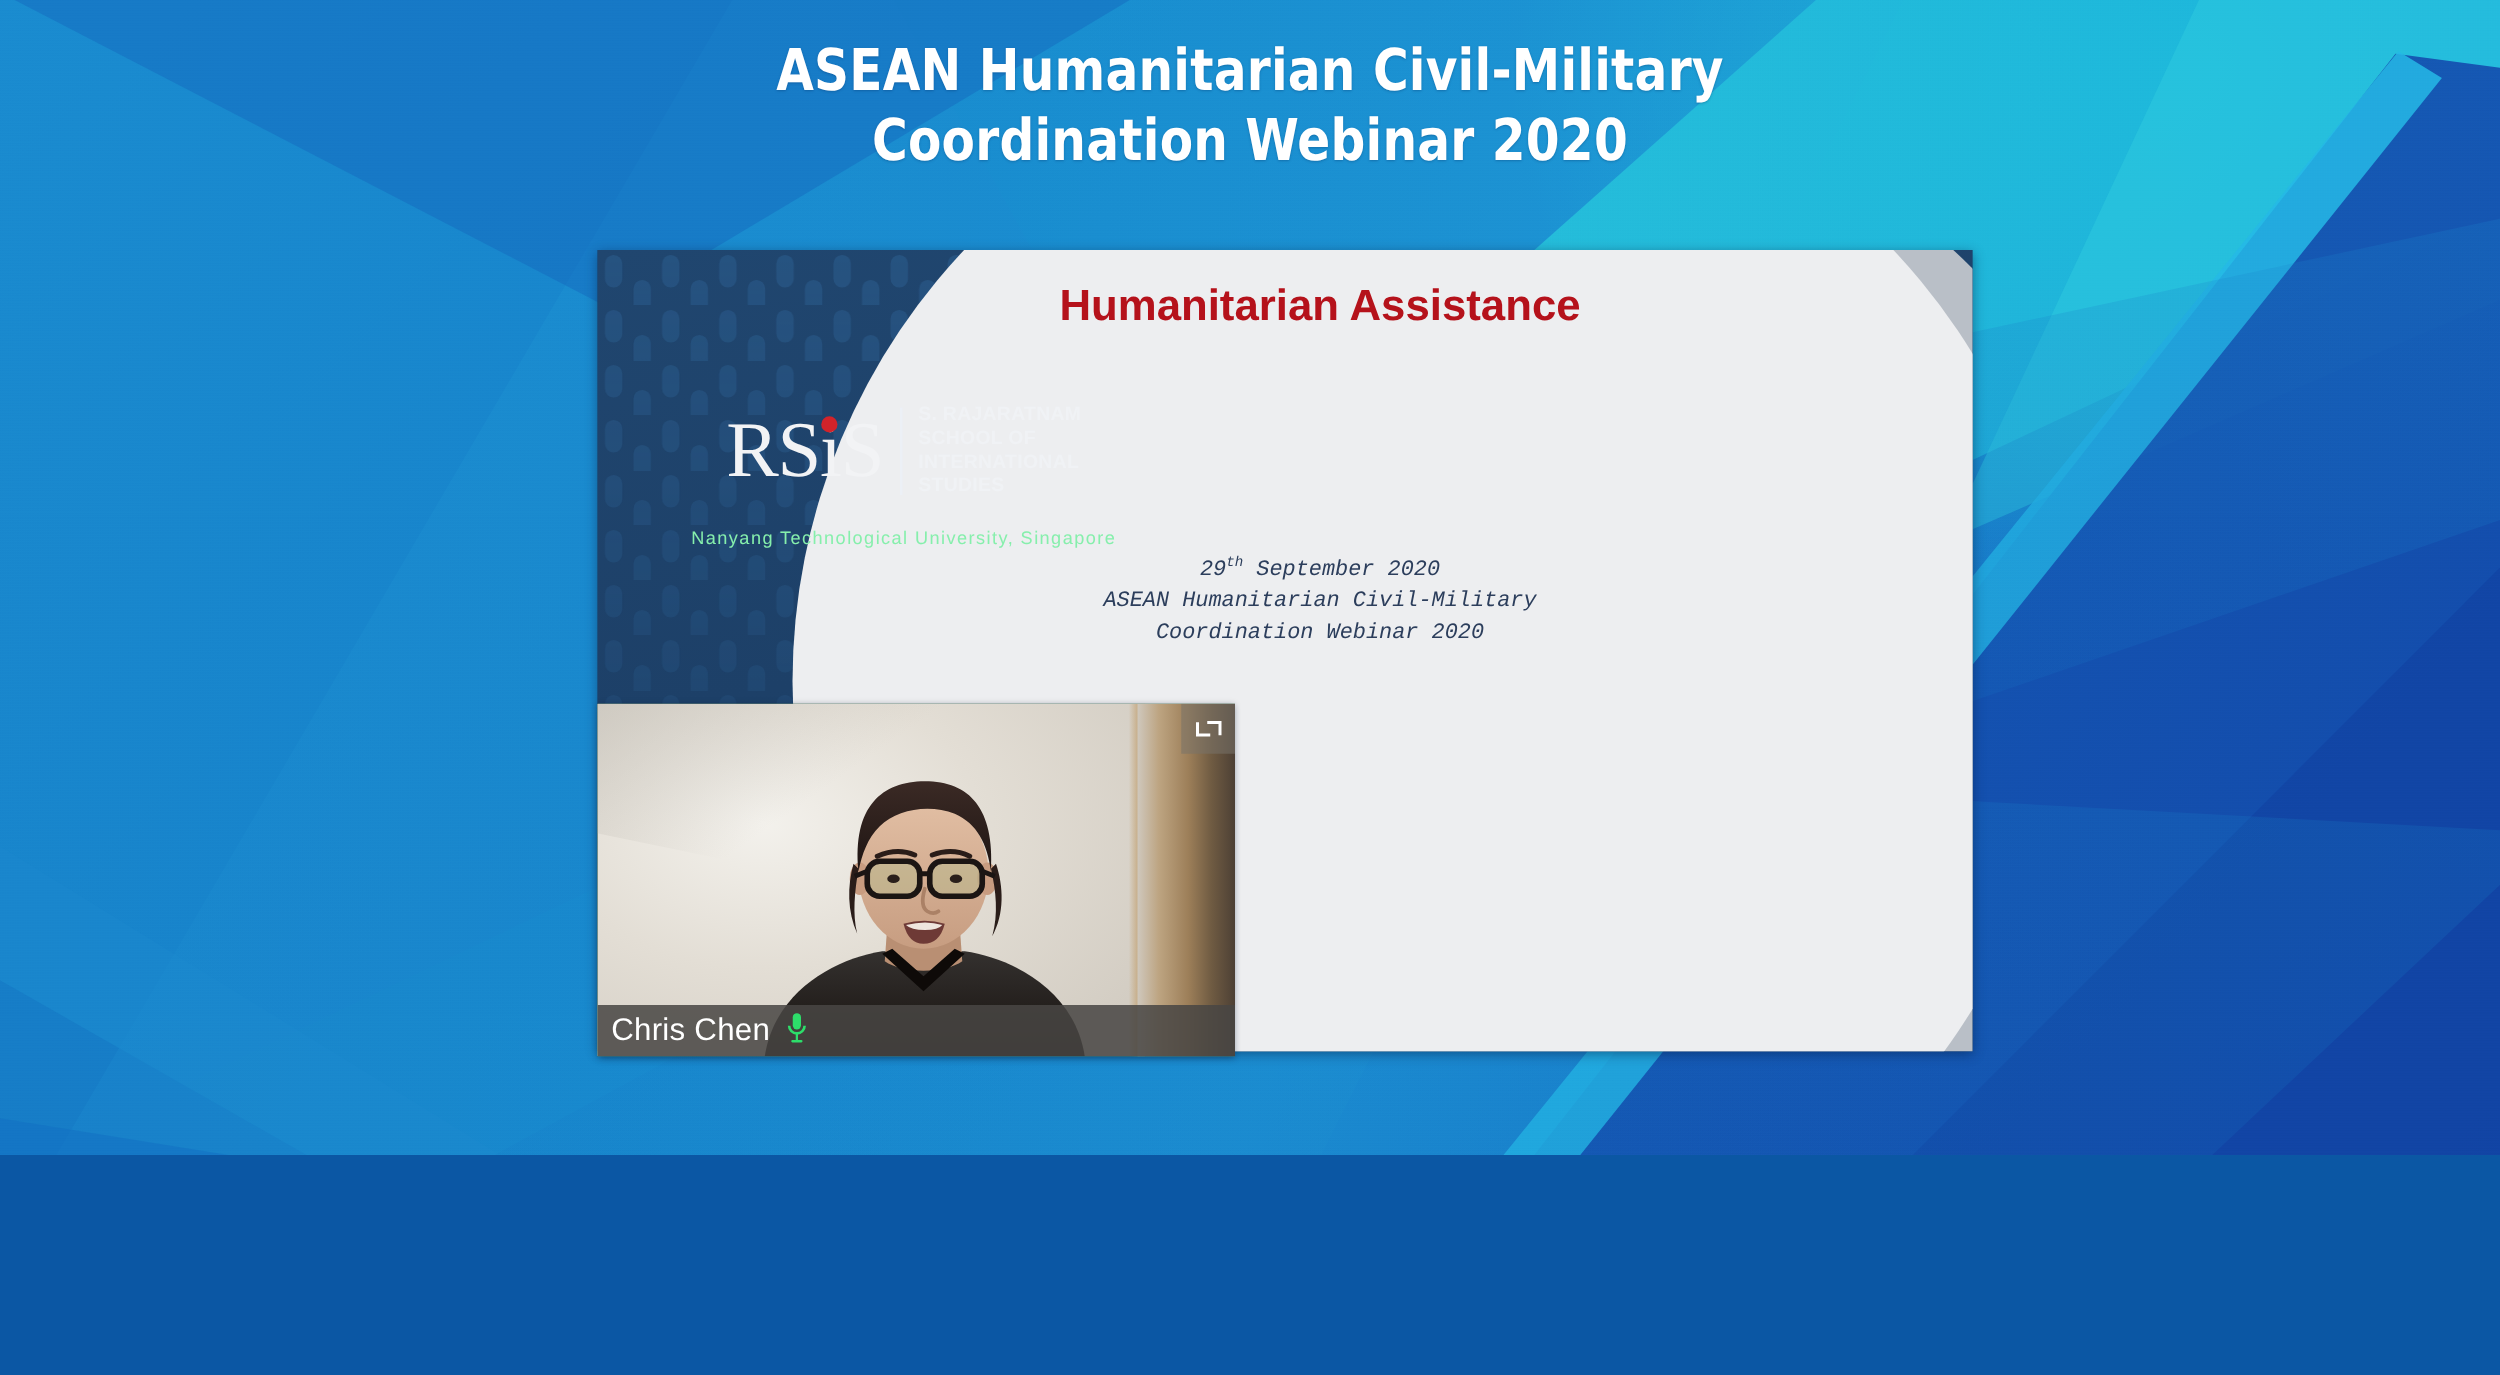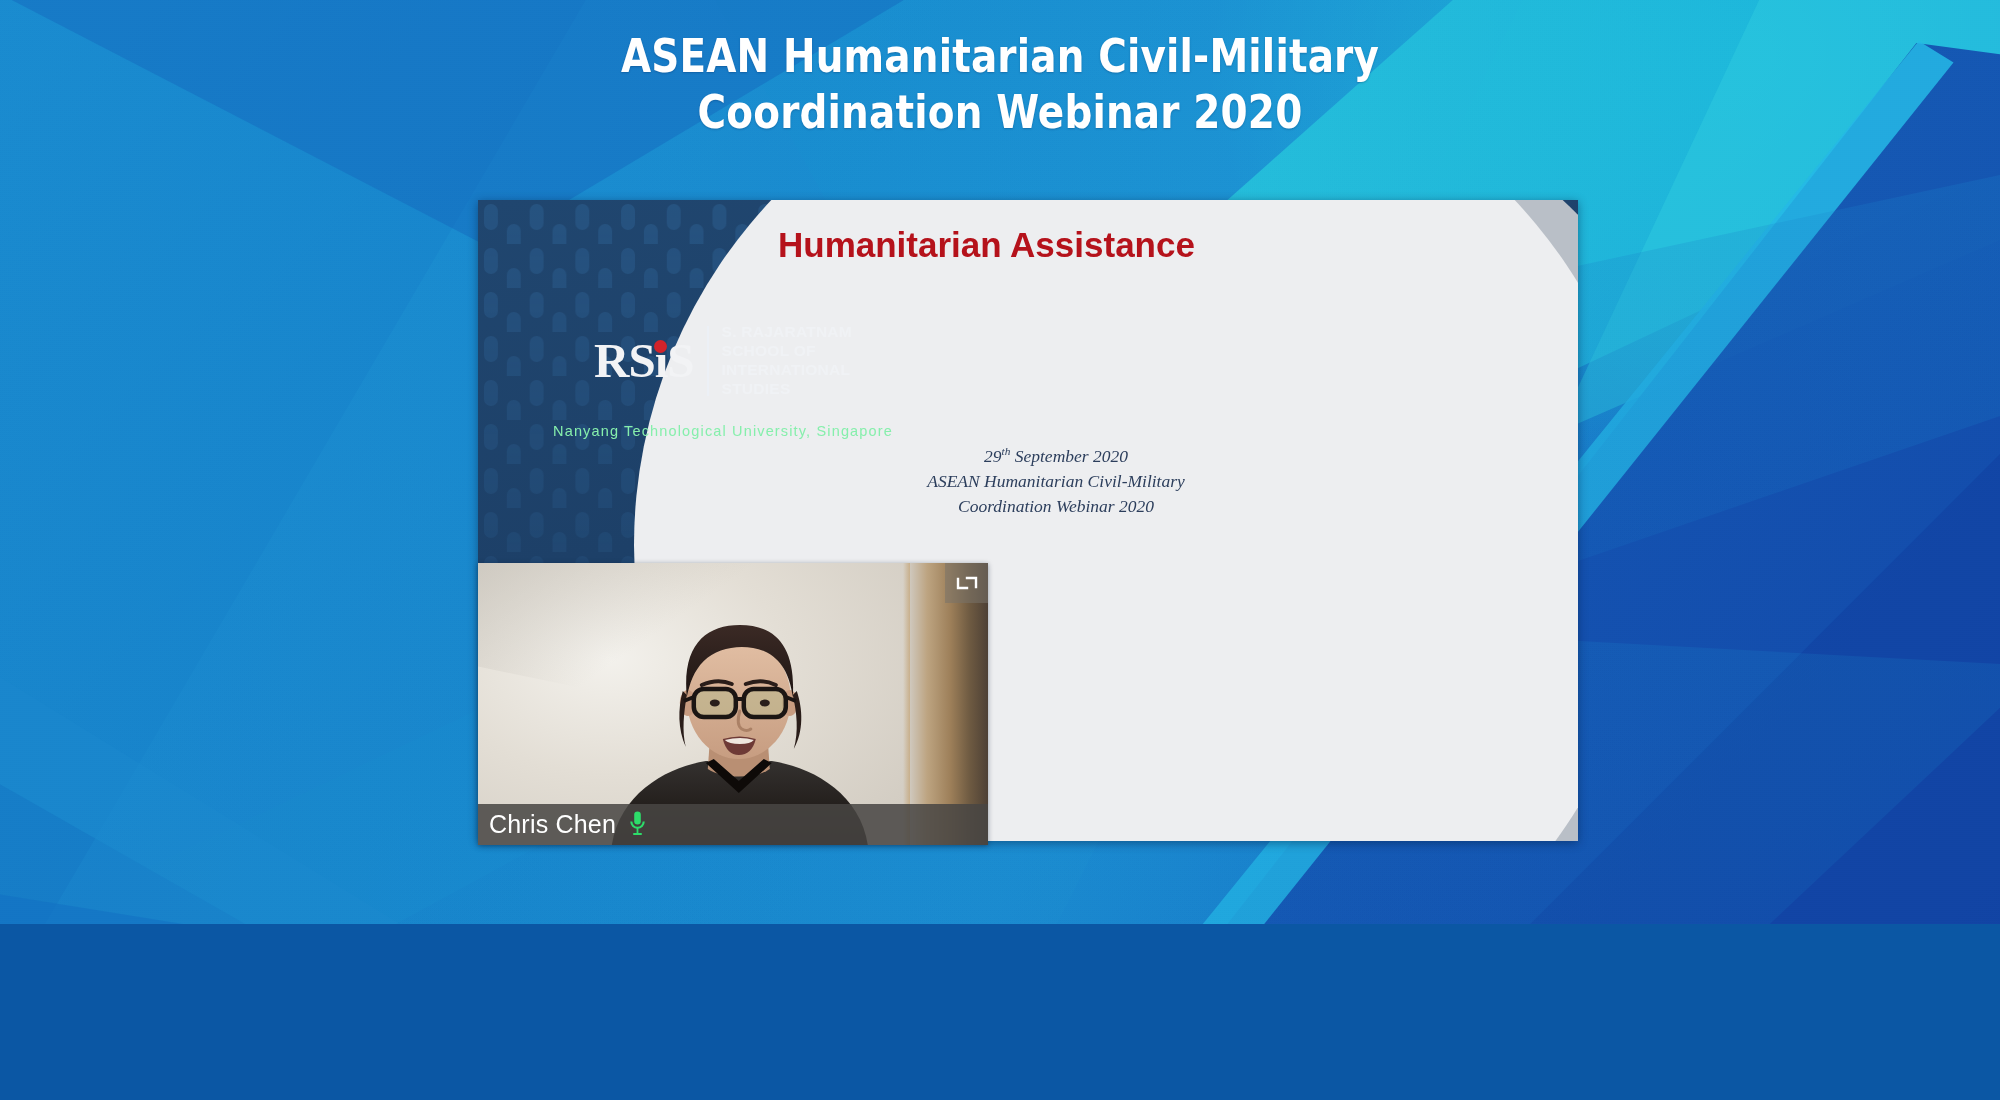--- a/index.html
+++ b/index.html
@@ -116,36 +116,37 @@
     left: 300px;
     top: 0;
     width: 800px;
     height: 100%;
   }
   .slide-title {
     position: absolute;
     left: 0;
     top: 22px;
     width: 556px;
+    text-align: center;
     color: #b5121b;
     font-family: "Liberation Sans", sans-serif;
     font-weight: bold;
     font-size: 35px;
     line-height: 1.32;
   }
   .slide-title .ln { display: block; white-space: nowrap; }
 
   .slide-sub {
     position: absolute;
     left: 0;
     top: 243px;
     width: 556px;
     text-align: center;
     color: #2c3e5c;
-    font-family: Liberation Serif, serif;
+    font-family: Liberation Mono, monospace;
     font-style: italic;
     font-size: 17.5px;
     line-height: 1.42;
   }
   .slide-sub .ln { display: block; white-space: nowrap; }
   .slide-sub sup { font-size: .65em; vertical-align: super; }
 
   
   .rsis-logo {
     position: absolute;
@@ -157,22 +158,22 @@
   .rsis-row {
     display: flex;
     align-items: center;
     justify-content: center;
     gap: 13px;
   }
   .rsis-word {
     position: relative;
     color: #f2f3f5;
     font-family: "Liberation Serif", "DejaVu Serif", serif;
-    font-weight: bold;
-    font-size: 49px;
+    font-weight: normal;
+    font-size: 63px;
     line-height: .95;
     letter-spacing: -1px;
   }
   .rsis-dot {
     position: absolute;
     width: 13px;
     height: 13px;
     border-radius: 50%;
     background: #d2232a;
     left: 60.5%;

